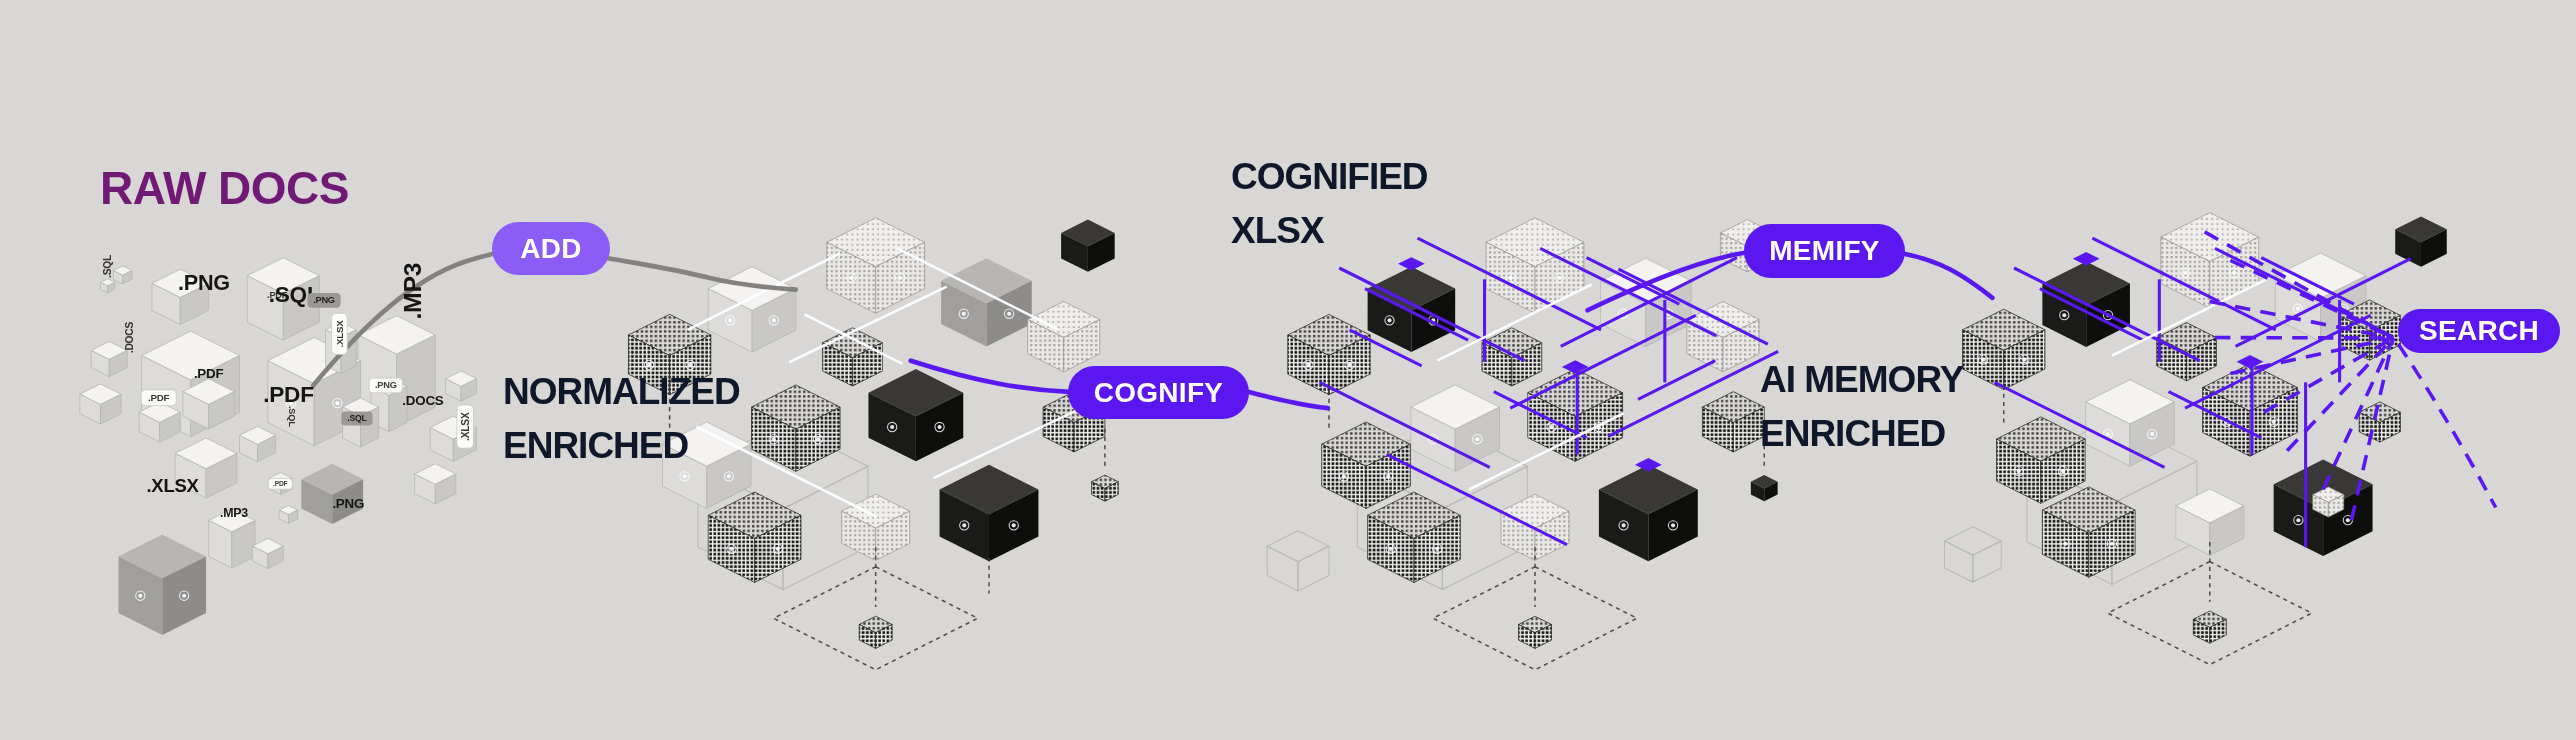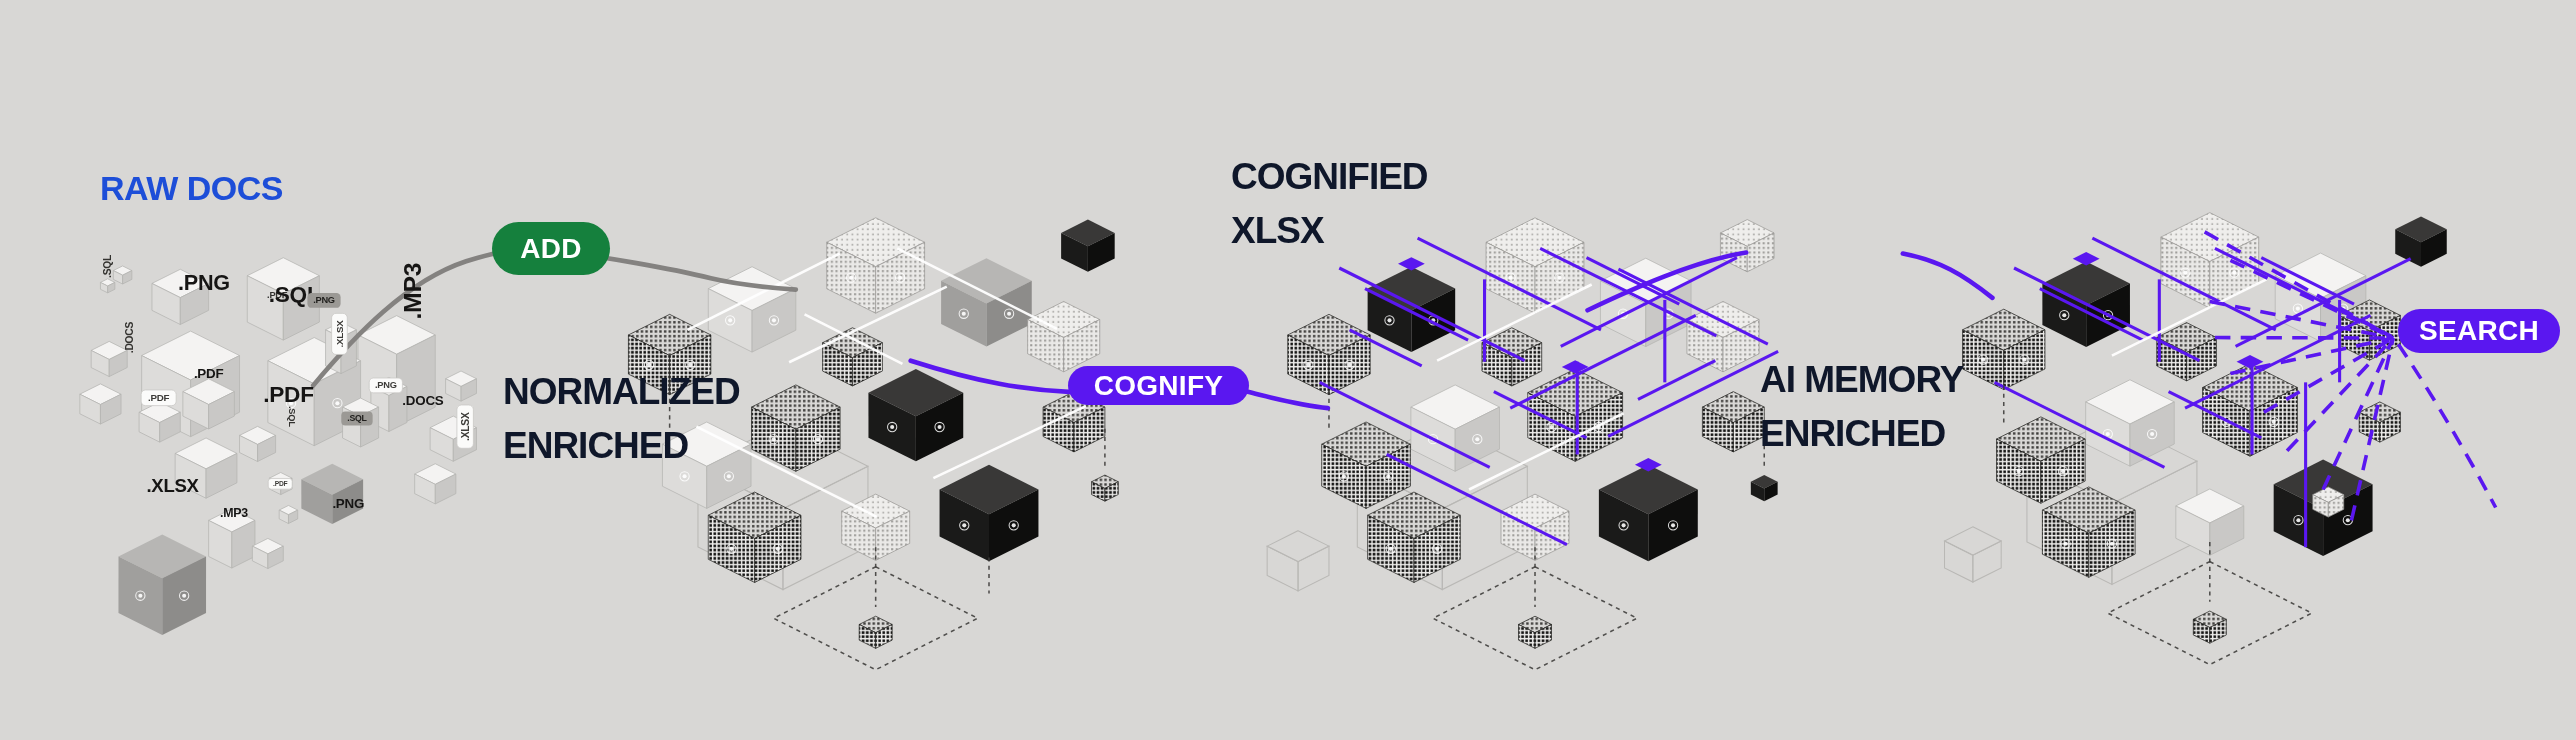--- a/index.html
+++ b/index.html
@@ -12,31 +12,31 @@
   #scene{position:absolute;left:0;top:0;}
   .heading{
     position:absolute;
     font-weight:bold;
     color:#0f172a;
     font-size:37px;line-height:54px;letter-spacing:-1px;
     white-space:nowrap;
   }
   .heading .hl{display:block;}
   .heading.gray{
-    color:#1d4ed8;font-size:34px;line-height:37px;letter-spacing:-0.5px;
+    color:#701a75;font-size:46px;line-height:37px;letter-spacing:-0.5px;
   }
   .pill{
     position:absolute;
     display:flex;align-items:center;justify-content:center;
     border:none;border-radius:515px;
     color:#ffffff;font-family:"Liberation Sans",sans-serif;
     font-weight:bold;font-size:28px;letter-spacing:0.3px;
     cursor:pointer;padding:0;
   }
-  .pill.gray{background:#15803d;}
+  .pill.gray{background:#8b5cf6;}
   .pill.purple{background:#5a17f0;}
 </style>
 </head>
 <body>
 
 <div class="stage">
 
   <svg id="scene" viewBox="0 0 5164 1438" width="2660" height="741">
       <defs>
         <pattern id="pmS" width="8" height="8" patternUnits="userSpaceOnUse">
@@ -577,16 +577,17 @@
     <span class="hl">COGNIFIED</span>
     <span class="hl">XLSX</span>
   </div>
 
   <div class="heading" style="left:1760px;top:353px">
     <span class="hl">AI MEMORY</span>
     <span class="hl">ENRICHED</span>
   </div>
 
   <button class="pill gray" style="left:492px;top:222px;width:118px;height:53px">ADD</button>
-  <button class="pill purple" style="left:1068px;top:366px;width:181px;height:39px">COGNIFY</button>
+  <button class="pill purple" style="left:1068px;top:366px;width:181px;height:53px">COGNIFY</button>
+  <button class="pill purple" style="left:1744px;top:224px;width:161px;height:54px">MEMIFY</button>
   <button class="pill purple" style="left:2398px;top:309px;width:162px;height:44px">SEARCH</button>
 </div>
 
 
 </body></html>

